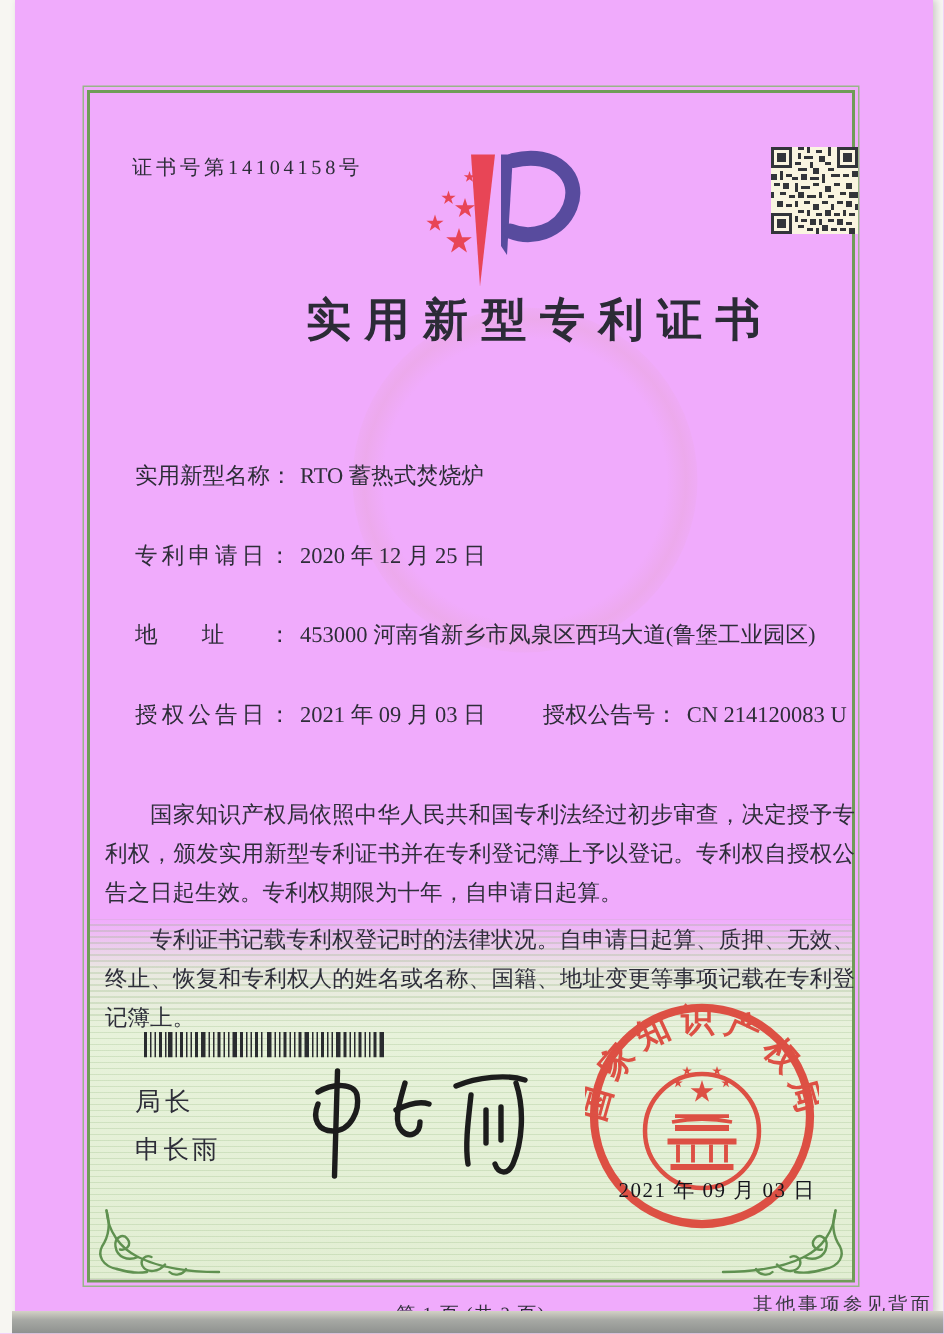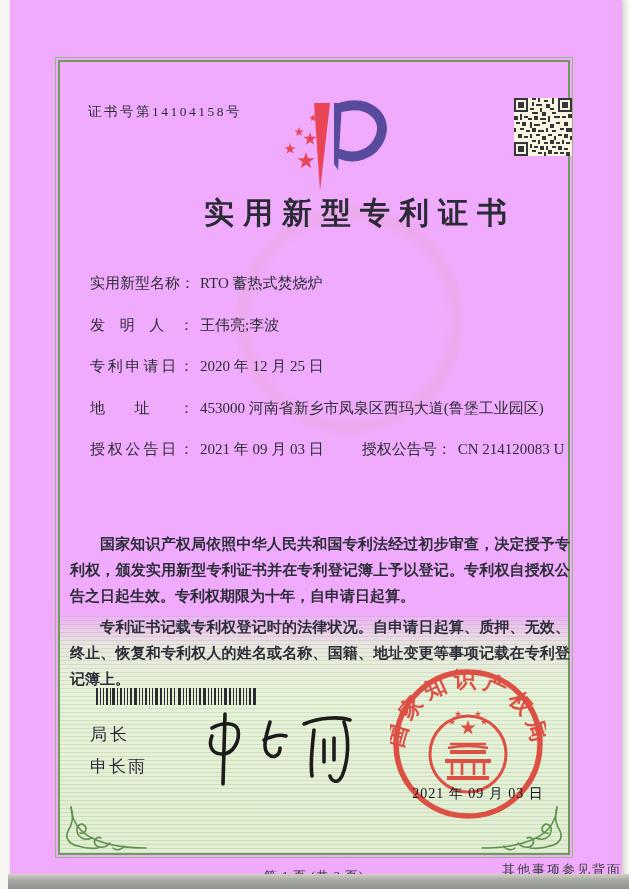--- a/index.html
+++ b/index.html
@@ -39,29 +39,29 @@
     position:absolute;left:78px;top:103px;
     font-size:13.5px;letter-spacing:2.5px;
   }
   .logo{position:absolute;left:258px;top:94px;}
   .qr{position:absolute;left:504px;top:98px;}
   .title{
     position:absolute;left:48px;top:193px;width:604px;
     text-align:center;font-size:30px;font-weight:700;letter-spacing:9px;color:#2b2b36;
   }
   .fields{position:absolute;left:80px;top:274px;width:470px;font-size:15px;}
-  .frow{margin-bottom:22.5px;white-space:nowrap;}
+  .frow{margin-bottom:22.5px;white-space:nowrap;margin-top:34px;}
   .flabel{display:inline-block;width:104px;text-align:justify;text-align-last:justify;vertical-align:bottom;}
   .fvalue{margin-left:6px;}
   .pair2{margin-left:38px;}
   .paras{
     position:absolute;left:60px;top:531px;width:500px;
     font-size:15px;line-height:26px;text-align:justify;color:#2e2e3a;
   }
-  .paras p{margin:0 0 5px 0;text-indent:2em;font-weight:bold;}
+  .paras p{margin:0 0 5px 0;text-indent:2em;}
   .barcode{position:absolute;left:85px;top:688px;}
   .signer-title{position:absolute;left:80px;top:723px;font-size:17px;letter-spacing:3px;font-family:"Liberation Sans","DejaVu Sans",sans-serif;}
   .signer-name{position:absolute;left:80px;top:755px;font-size:17px;letter-spacing:2px;font-family:"Liberation Sans","DejaVu Sans",sans-serif;}
   .signature{position:absolute;left:182px;top:710px;}
   .seal{position:absolute;left:380px;top:666px;opacity:.92;}
   .seal-date{
     position:absolute;left:388px;top:785px;width:160px;text-align:center;
     font-size:14px;color:#14141c;letter-spacing:1px;
   }
   .footer-page{
@@ -138,23 +138,20 @@
     </g>
   </svg>
 
   <div class="title">实用新型专利证书</div>
 
   <div class="fields">
     <div class="frow">
       <span class="flabel">实用新型名称：</span><span class="fvalue">RTO 蓄热式焚烧炉</span>
     </div>
     <div class="frow">
-      <span class="flabel">发明人：</span><span class="fvalue">王伟亮;李波</span>
-    </div>
-    <div class="frow">
       <span class="flabel">专利申请日：</span><span class="fvalue">2020 年 12 月 25 日</span>
     </div>
     <div class="frow">
       <span class="flabel">地址：</span><span class="fvalue">453000 河南省新乡市凤泉区西玛大道(鲁堡工业园区)</span>
     </div>
     <div class="frow">
       <span class="flabel">授权公告日：</span><span class="fvalue">2021 年 09 月 03 日</span><span class="pair2"><span>授权公告号：</span><span class="fvalue">CN 214120083 U</span></span>
     </div>
   </div>
 

